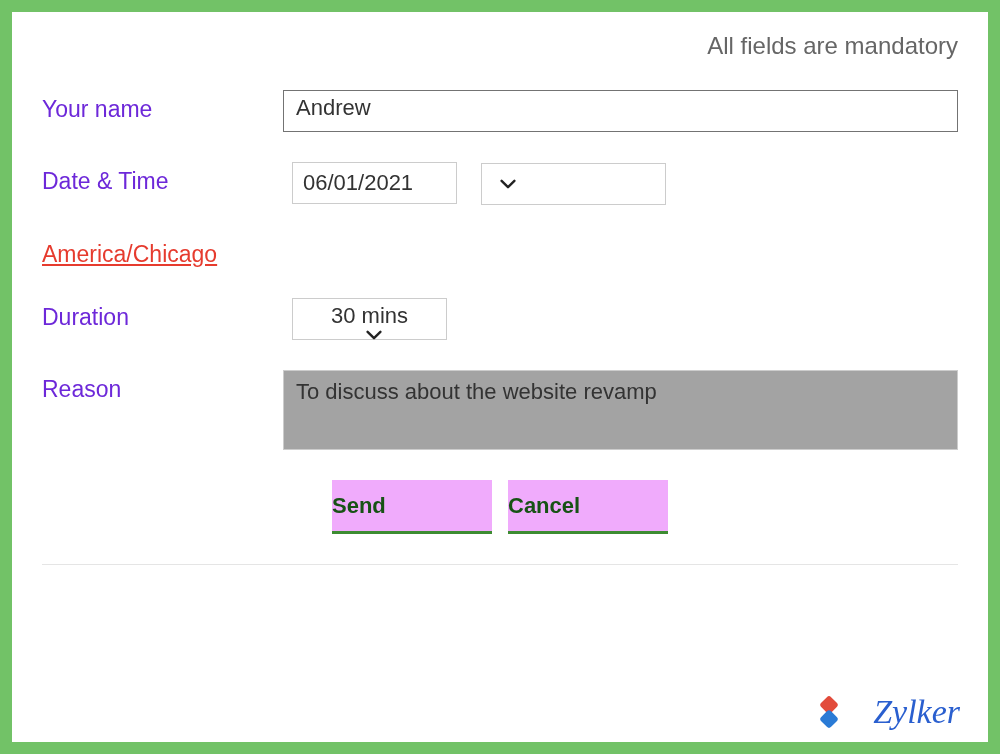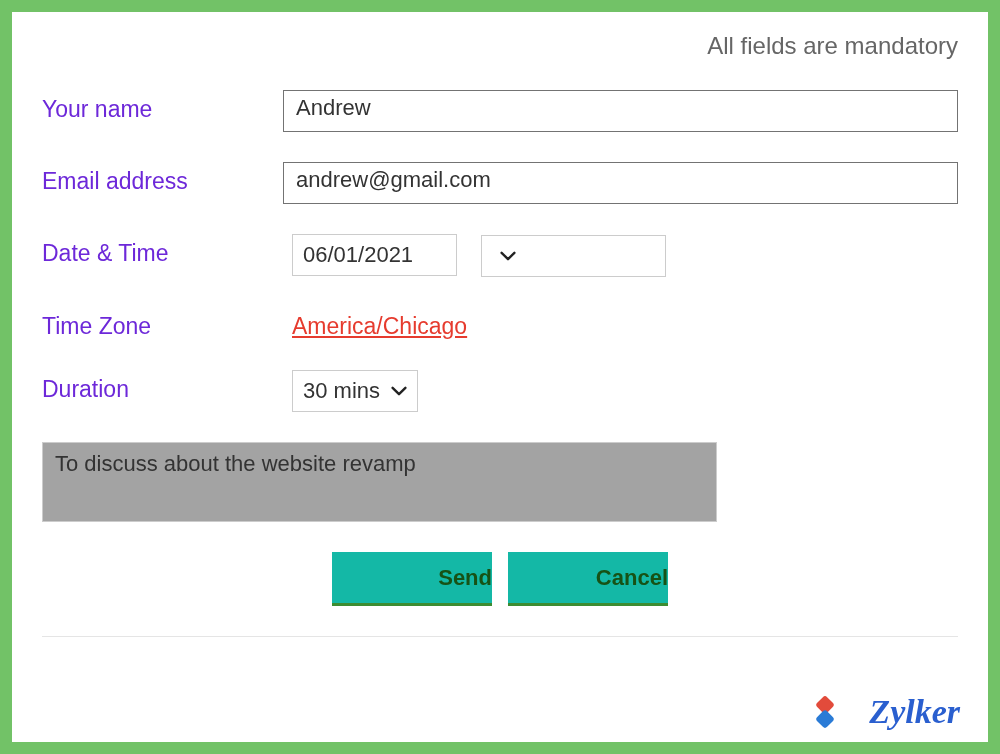--- a/index.html
+++ b/index.html
@@ -71,21 +71,22 @@
       color: #333;
       display: inline-flex;
       align-items: center;
       background: #fff;
       cursor: pointer;
     }
     .time-select {
       width: 185px;
     }
     .duration-select {
-      width: 126px;
+      width: 155px;
+      flex-direction: column;
     }
     .select-text {
       flex: 1;
     }
     .chevron {
       width: 16px;
       height: 16px;
       display: inline-flex;
       align-items: center;
       justify-content: center;
@@ -114,42 +115,41 @@
     }
     .button-row {
       display: flex;
       margin-left: 290px;
       margin-top: 20px;
       gap: 16px;
     }
     .btn {
       width: 160px;
       height: 54px;
-      background: #14b8a6;
+      background: #f0abfc;
       border: none;
       border-bottom: 3px solid #3d8c32;
       color: #175215;
       font-size: 22px;
       font-weight: bold;
       cursor: pointer;
-      text-align: right;
+      text-align: left;
     }
     .divider {
       margin-top: 30px;
       border: none;
       border-top: 1px solid #e5e5e5;
     }
     .logo-area {
       position: absolute;
       bottom: 10px;
       right: 28px;
       display: flex;
       align-items: center;
       gap: 24px;
-      font-weight: bold;
     }
     .logo-mark {
       width: 40px;
       height: 40px;
       position: relative;
     }
     .logo-text {
       font-family: "Brush Script MT", cursive;
       font-size: 34px;
       color: #2a5fcf;
@@ -163,65 +163,59 @@
 
   <div class="mandatory-note">All fields are mandatory</div>
 
   <div class="form-row">
     <div class="form-label">Your name</div>
     <div class="form-input-area">
       <div class="text-input">Andrew</div>
     </div>
   </div>
 
-  <div class="form-row">
-    <div class="form-label">Email address</div>
-    <div class="form-input-area">
-      <div class="text-input">andrew@gmail.com</div>
-    </div>
-  </div>
 
   <div class="form-row">
     <div class="form-label">Date &amp; Time</div>
     <div class="form-input-area">
       <div class="date-input">
         <span>06/01/2021</span>
       </div>
       <div class="time-select">
         <span class="chevron">
           <svg viewBox="0 0 20 12">
               <path d="M2 2 L10 10 L18 2" stroke="#222" stroke-width="3" fill="none" stroke-linecap="round" stroke-linejoin="round"></path>
             </svg>
         </span>
       </div>
     </div>
   </div>
 
   <div class="form-row">
-    <div class="form-label">Time Zone</div>
     <div class="form-input-area">
       <a class="timezone-link">America/Chicago</a>
     </div>
   </div>
 
   <div class="form-row">
     <div class="form-label">Duration</div>
     <div class="form-input-area">
       <div class="duration-select">
         <span class="select-text">30 mins</span>
         <span class="chevron">
           <svg viewBox="0 0 20 12">
               <path d="M2 2 L10 10 L18 2" stroke="#222" stroke-width="3" fill="none" stroke-linecap="round" stroke-linejoin="round"></path>
             </svg>
         </span>
       </div>
     </div>
   </div>
 
   <div class="form-row">
+    <div class="form-label">Reason</div>
     <div class="form-input-area">
       <div class="textarea-input">To discuss about the website revamp</div>
     </div>
   </div>
 
   <div class="button-row">
     <button class="btn">Send</button>
     <button class="btn">Cancel</button>
   </div>
 

